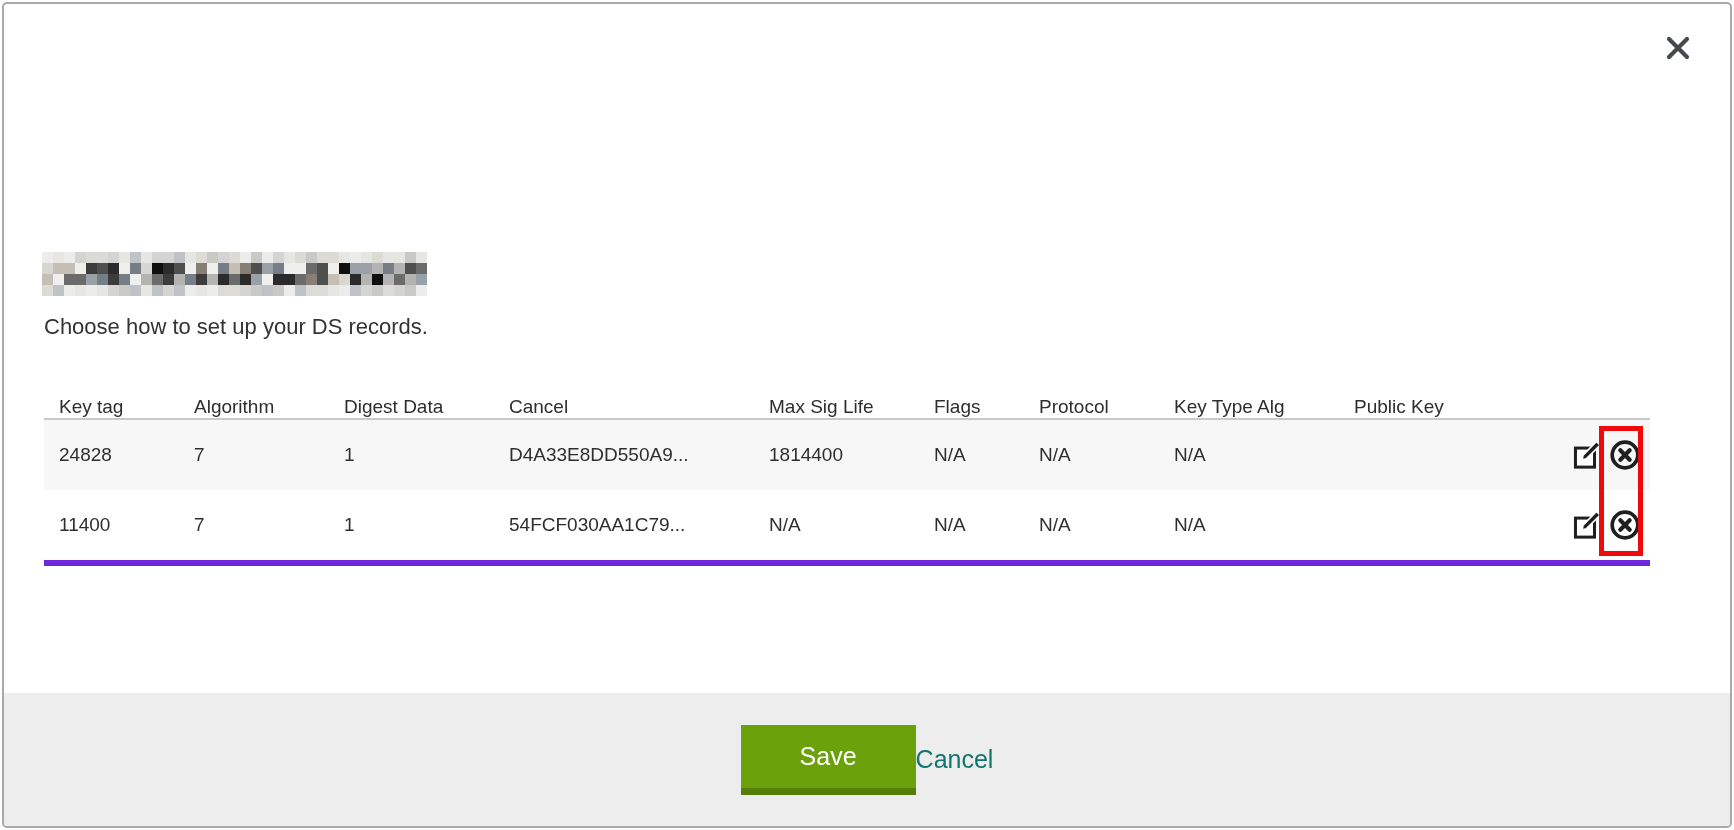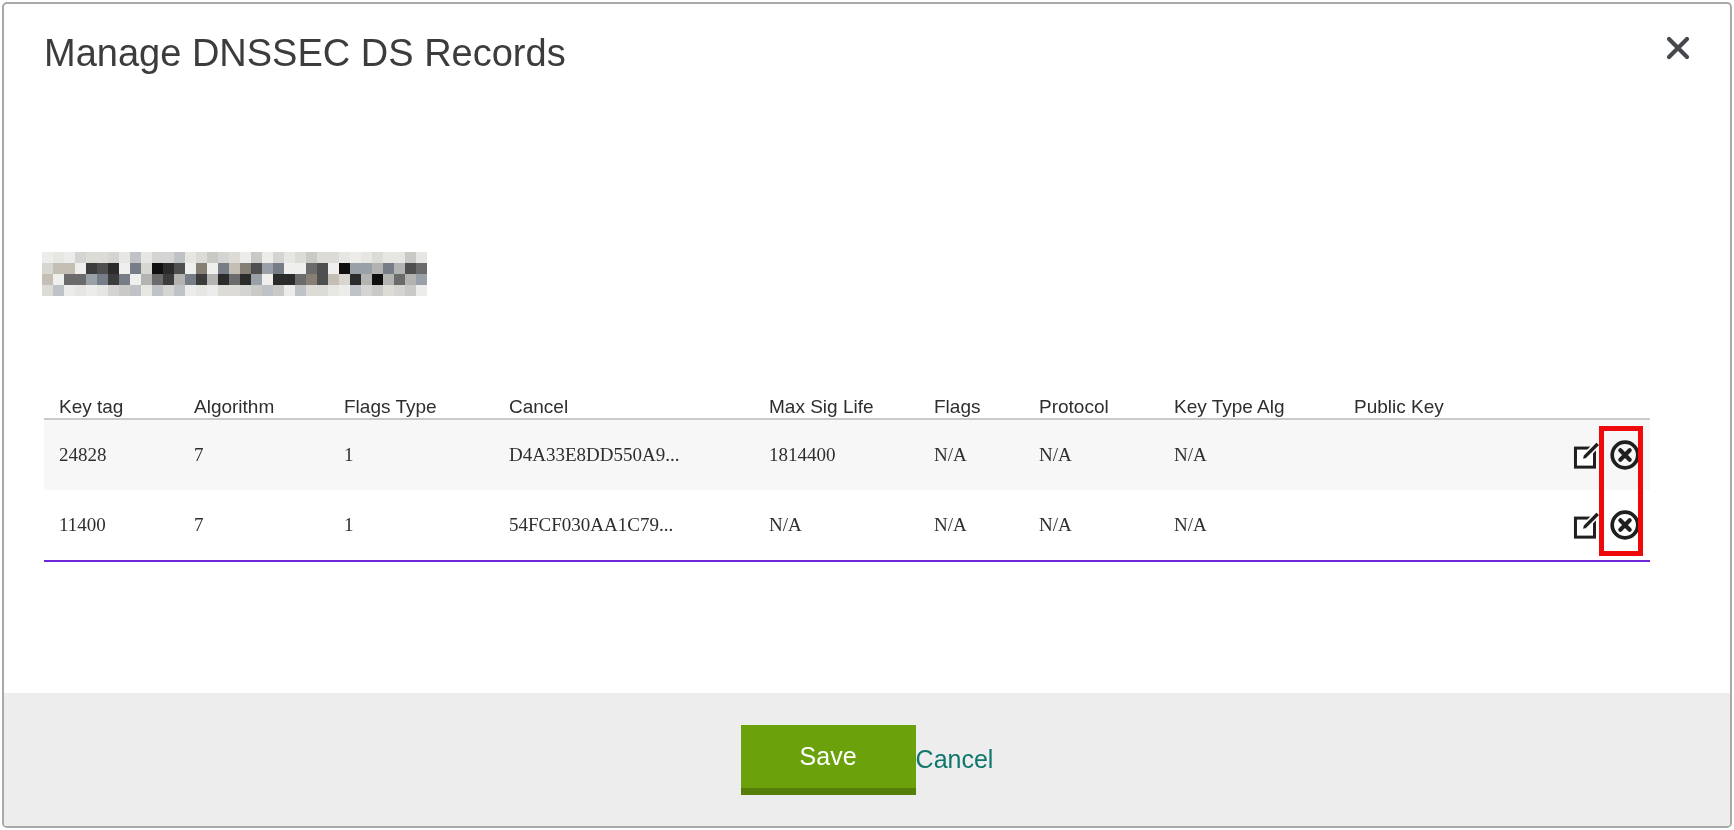--- a/index.html
+++ b/index.html
@@ -33,21 +33,21 @@
     position:absolute; left:40px; top:370px; width:1606px;
   }
   .thead-row {
     display:flex; height:46px; align-items:flex-end;
     border-bottom:2px solid #c9c9c9;
   }
   .tr {
     display:flex; height:70px; align-items:center;
   }
   .tr.odd { background:#f7f7f7; }
-  .tbody { border-bottom:2px solid #6d28d9;font-family:Liberation Serif, serif; }
+  .tbody { border-bottom:6px solid #6d28d9; }
   .td {
     font-size:19px; color:#2e2e2e; white-space:nowrap; overflow:hidden;
     flex:0 0 auto;
   }
   .c0 { width:150px; padding-left:15px; }
   .c1 { width:150px; }
   .c2 { width:165px; }
   .c3 { width:260px; }
   .c4 { width:165px; }
   .c5 { width:105px; }
@@ -85,21 +85,20 @@
   }
   .cancel-link {
     color:#0f766e; font-size:25px; cursor:pointer; text-decoration:none;
   }
 </style>
 </head>
 <body>
 
 <div class="frame">
 
-  <div class="title">Manage DNSSEC DS Records</div>
 
   <div class="close-btn">
     <svg width="26" height="26" viewBox="0 0 26 26">
       <path d="M4 4 L22 22 M22 4 L4 22" stroke="#45484c" stroke-width="4.2" stroke-linecap="round"></path>
     </svg>
   </div>
 
   <div class="redacted">
       <div style="background: rgb(236, 236, 234);"></div>
       <div style="background: rgb(230, 230, 227);"></div>
@@ -236,26 +235,27 @@
       <div style="background: rgb(236, 236, 234);"></div>
       <div style="background: rgb(191, 195, 200);"></div>
       <div style="background: rgb(212, 212, 210);"></div>
       <div style="background: rgb(201, 201, 198);"></div>
       <div style="background: rgb(221, 219, 214);"></div>
       <div style="background: rgb(212, 212, 210);"></div>
       <div style="background: rgb(201, 201, 198);"></div>
       <div style="background: rgb(236, 236, 234);"></div>
     </div>
 
+  <div class="instruction">Choose how to set up your DS records.</div>
 
   <div class="table-wrap">
     <div class="thead-row">
         <div class="td c0">Key tag</div>
         <div class="td c1">Algorithm</div>
-        <div class="td c2">Flags Type</div>
+        <div class="td c2">Digest Data</div>
         <div class="td c3">Cancel</div>
         <div class="td c4">Max Sig Life</div>
         <div class="td c5">Flags</div>
         <div class="td c6">Protocol</div>
         <div class="td c7">Key Type Alg</div>
         <div class="td c8">Public Key</div>
         <div class="td c-act"></div>
       </div>
     <div class="tbody">
         <div class="tr odd">

